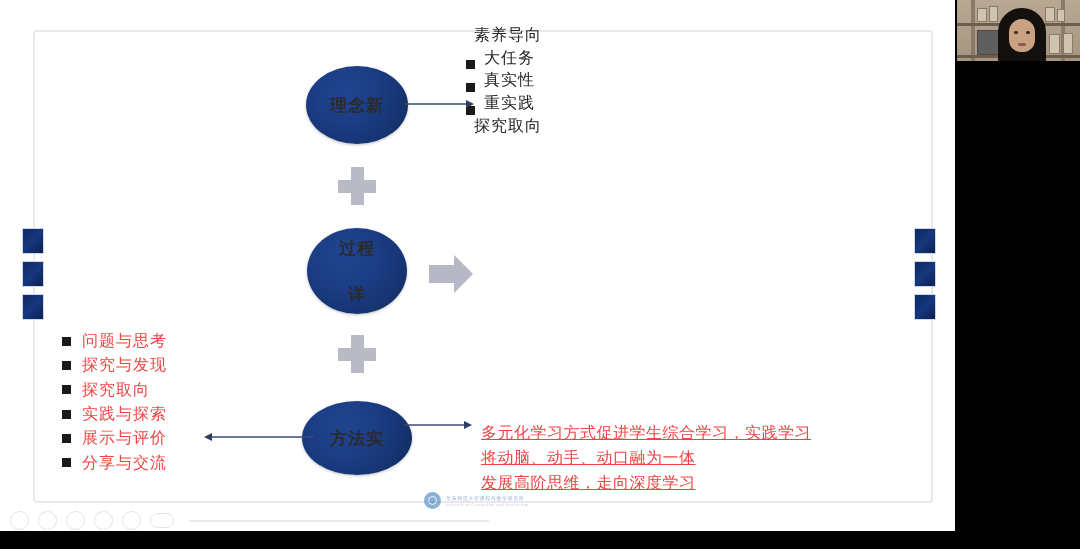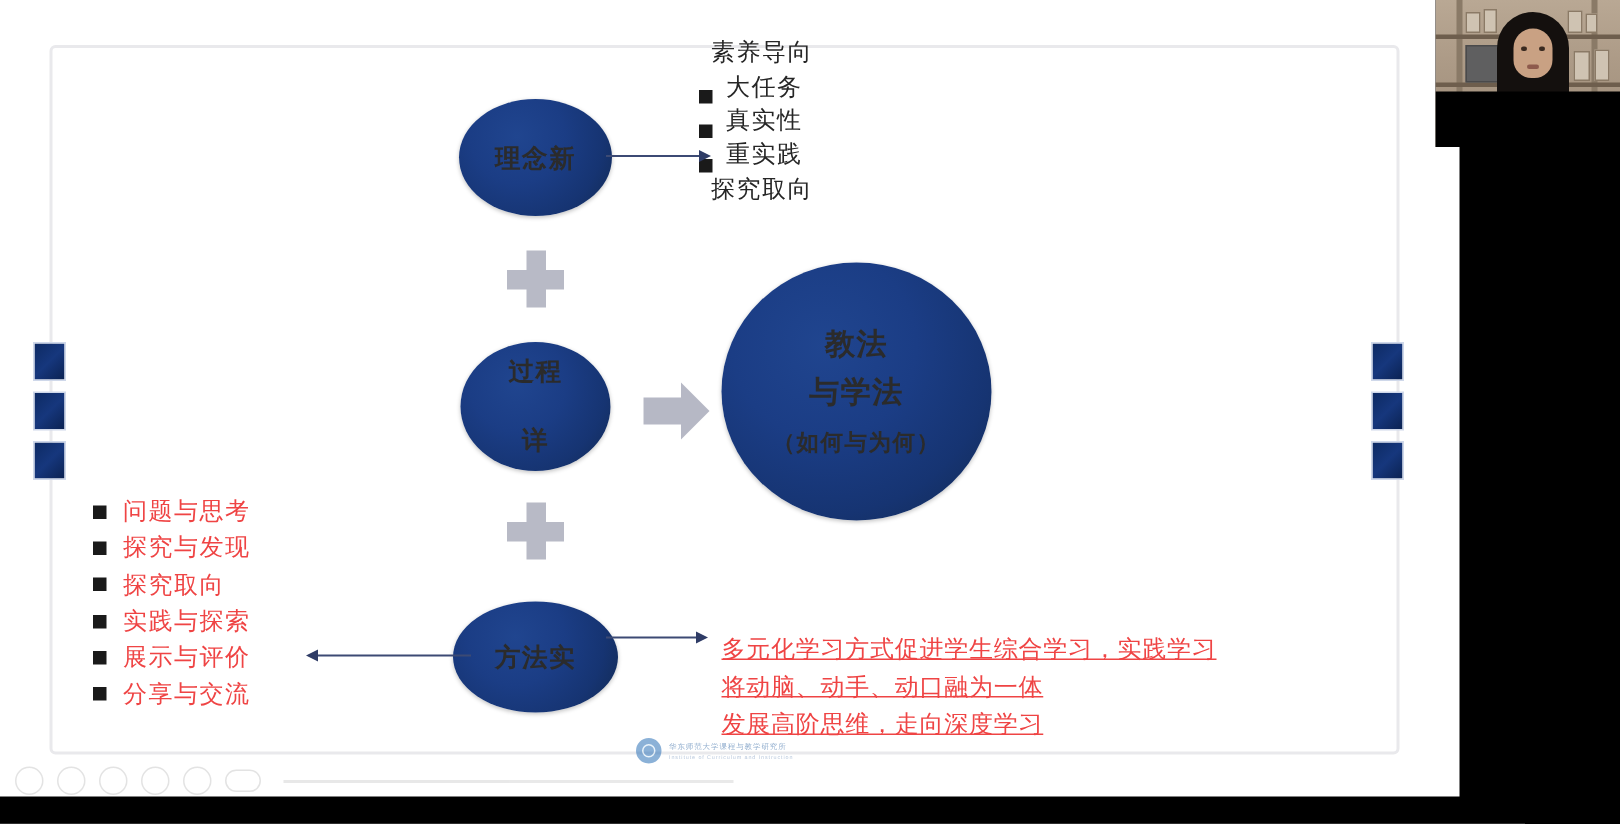--- a/index.html
+++ b/index.html
@@ -22,21 +22,20 @@
   }
 
   
   #slide-area {
     position: absolute;
     left: 0;
     top: 0;
     width: 955px;
     height: 531px;
     background: #ffffff;
-    padding-left: 18px;
   }
 
   #slide-frame {
     position: absolute;
     left: 33px;
     top: 30px;
     width: 900px;
     height: 473px;
     border: 2px solid #e9e9ec;
     border-radius: 4px;
@@ -413,25 +412,20 @@
 
     <div class="node-circle cjk" id="circle-2">
       <span>过程</span>
       <span>详</span>
     </div>
 
     <div class="node-circle cjk" id="circle-3">
       <span>方法实</span>
     </div>
 
-    <div class="node-circle cjk" id="circle-main">
-      <span class="line">教法</span>
-      <span class="line">与学法</span>
-      <span class="line sub">（如何与为何）</span>
-    </div>
 
     <div class="plus-sign" id="plus-1"></div>
     <div class="plus-sign" id="plus-2"></div>
 
     <svg id="block-arrow" viewBox="0 0 48 44">
       <path d="M2 13 H27 V3 L46 22 L27 41 V31 H2 Z" fill="#b6b8c5"></path>
     </svg>
 
     <svg class="thin-arrow" id="arrow-top" viewBox="0 0 70 14">
       <line x1="0" y1="7" x2="62" y2="7" stroke="#3c4a74" stroke-width="1.4"></line>

